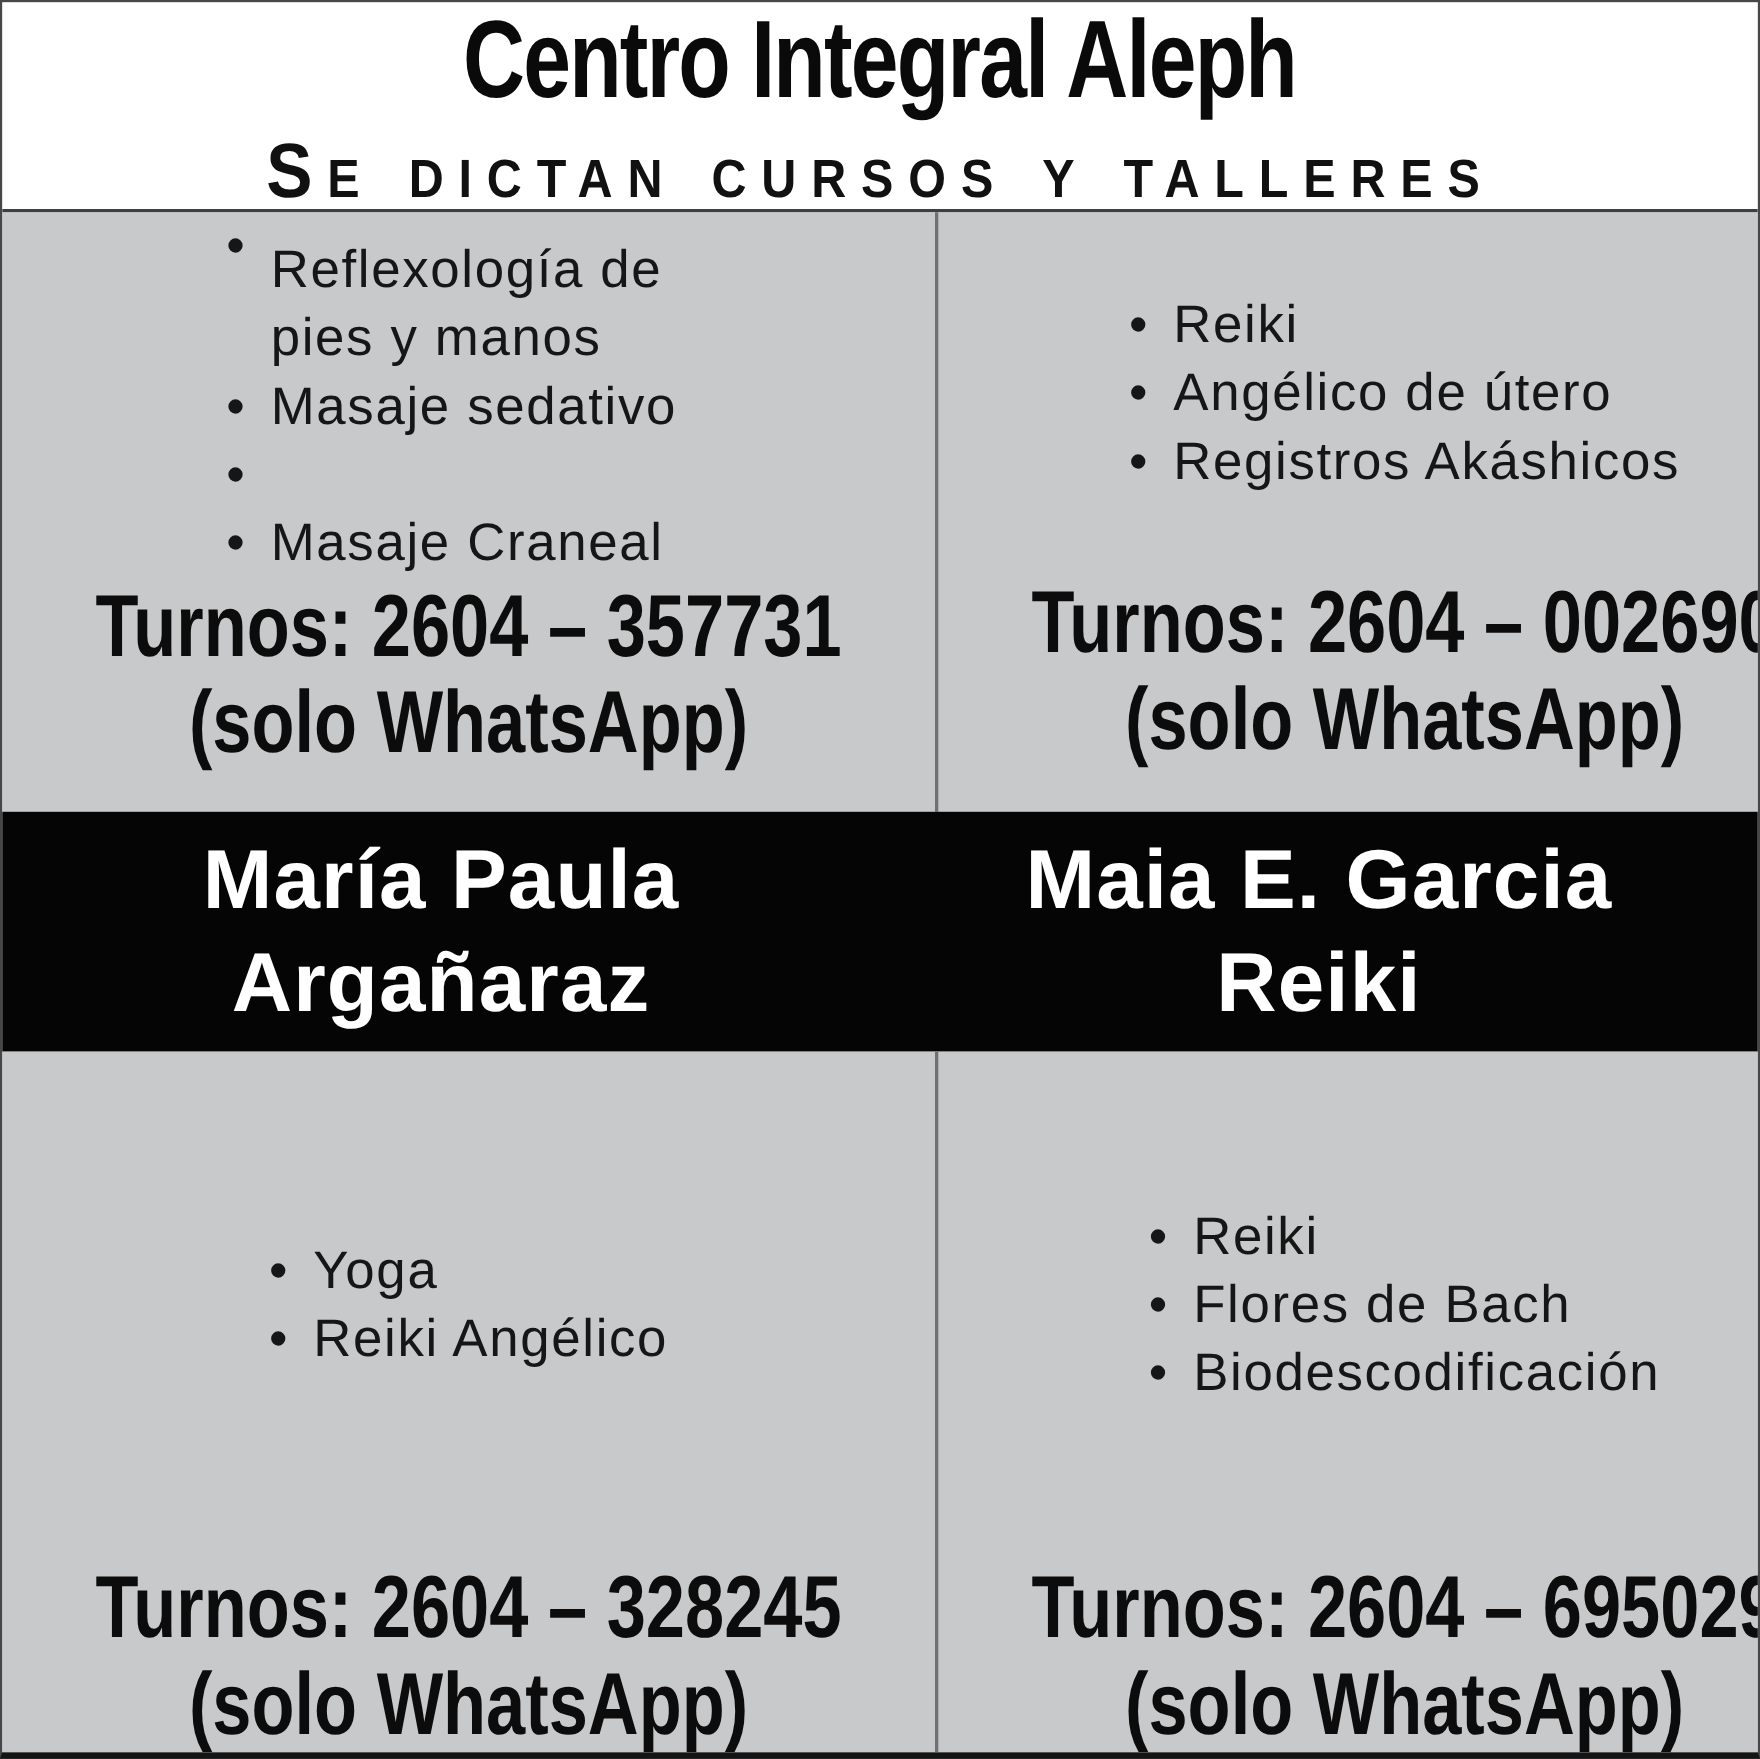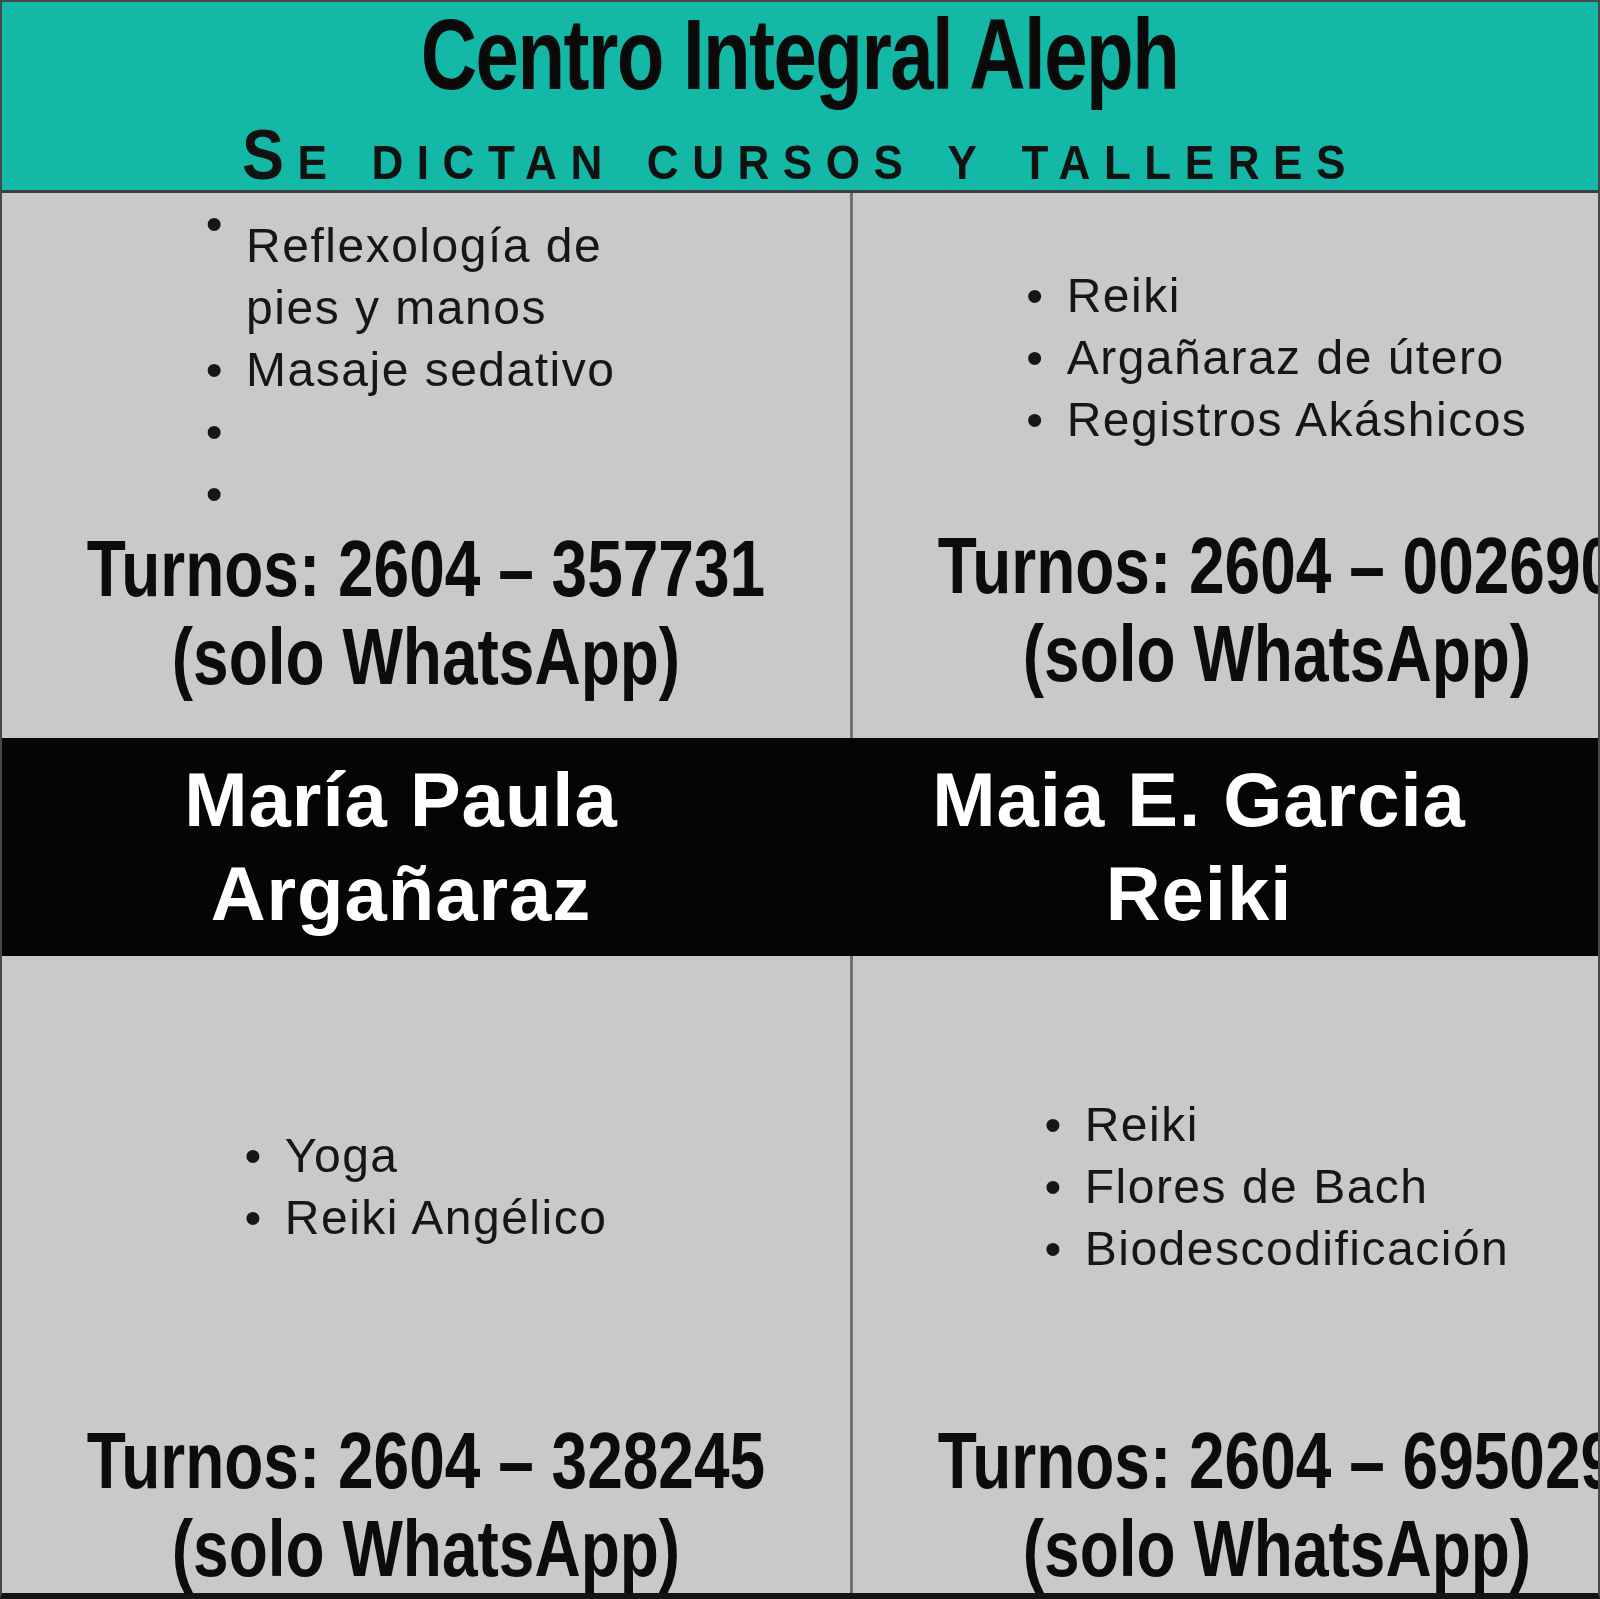--- a/index.html
+++ b/index.html
@@ -11,21 +11,21 @@
     display:flex; flex-direction:column;
     background:#c8c9cb;
     border:2px solid #47474a;
     border-bottom:6px solid #141414;
     overflow:hidden;
   }
 
   
   .header{
     height:191px; flex:0 0 auto;
-    background:#14b8a6;
+    background:#ffffff;
     border-bottom:3px solid #3f3f41;
     display:flex; flex-direction:column; align-items:center; justify-content:center;
     gap:18px;
   }
   .title{
     font-weight:bold; font-size:100px; line-height:100px;
     color:#0a0a0a; letter-spacing:-2px; white-space:nowrap;
     display:inline-block; transform:scaleX(0.78);
   }
   .subtitle{
@@ -112,39 +112,40 @@
         </li>
         <li class="service-item">
           <span class="bullet">•</span>
           <span class="svc">Masaje sedativo</span>
         </li>
         <li class="service-item">
           <span class="bullet">•</span>
         </li>
         <li class="service-item">
           <span class="bullet">•</span>
+          <span class="svc">Masaje Craneal</span>
         </li>
       </ul>
       <div class="turnos-block">
         <span class="turnos-line">Turnos: 2604 – 357731</span>
         <span class="turnos-note">(solo WhatsApp)</span>
       </div>
     </div>
 
     <div class="vdivider"></div>
 
     <div class="content-cell">
       <ul class="services">
         <li class="service-item">
           <span class="bullet">•</span>
           <span class="svc">Reiki</span>
         </li>
         <li class="service-item">
           <span class="bullet">•</span>
-          <span class="svc">Argañaraz de útero</span>
+          <span class="svc">Angélico de útero</span>
         </li>
         <li class="service-item">
           <span class="bullet">•</span>
           <span class="svc">Registros Akáshicos</span>
         </li>
       </ul>
       <div class="turnos-block">
         <span class="turnos-line">Turnos: 2604 – 002690</span>
         <span class="turnos-note">(solo WhatsApp)</span>
       </div>

